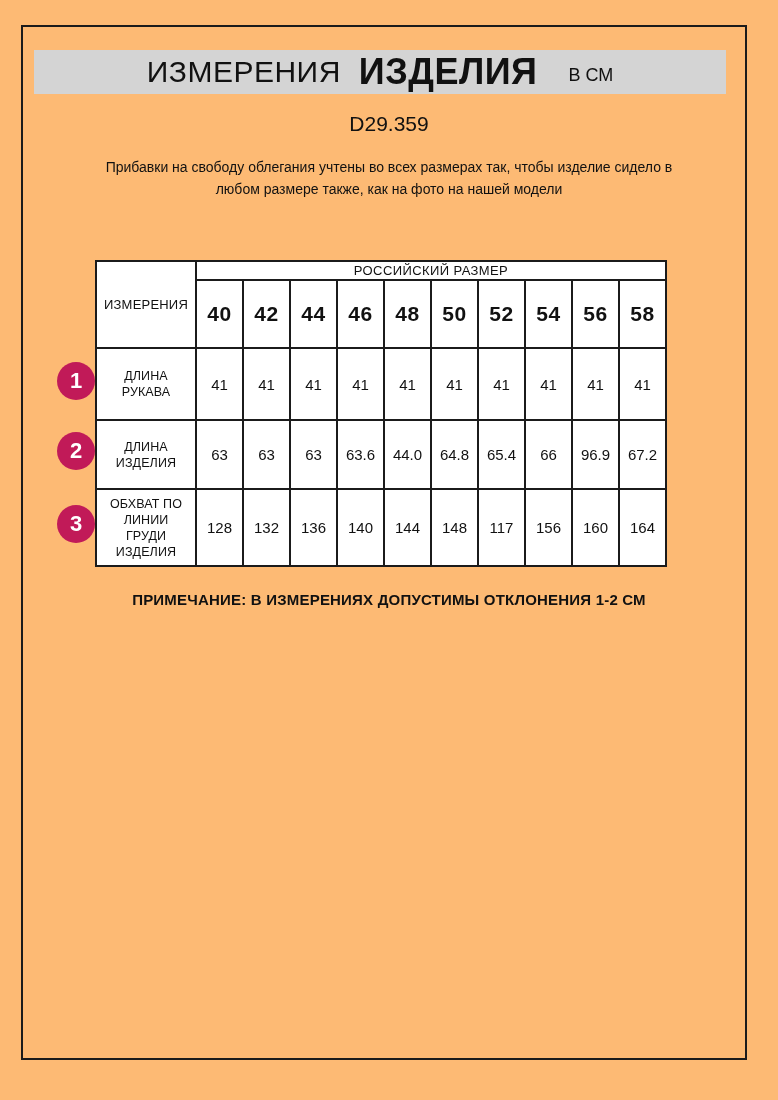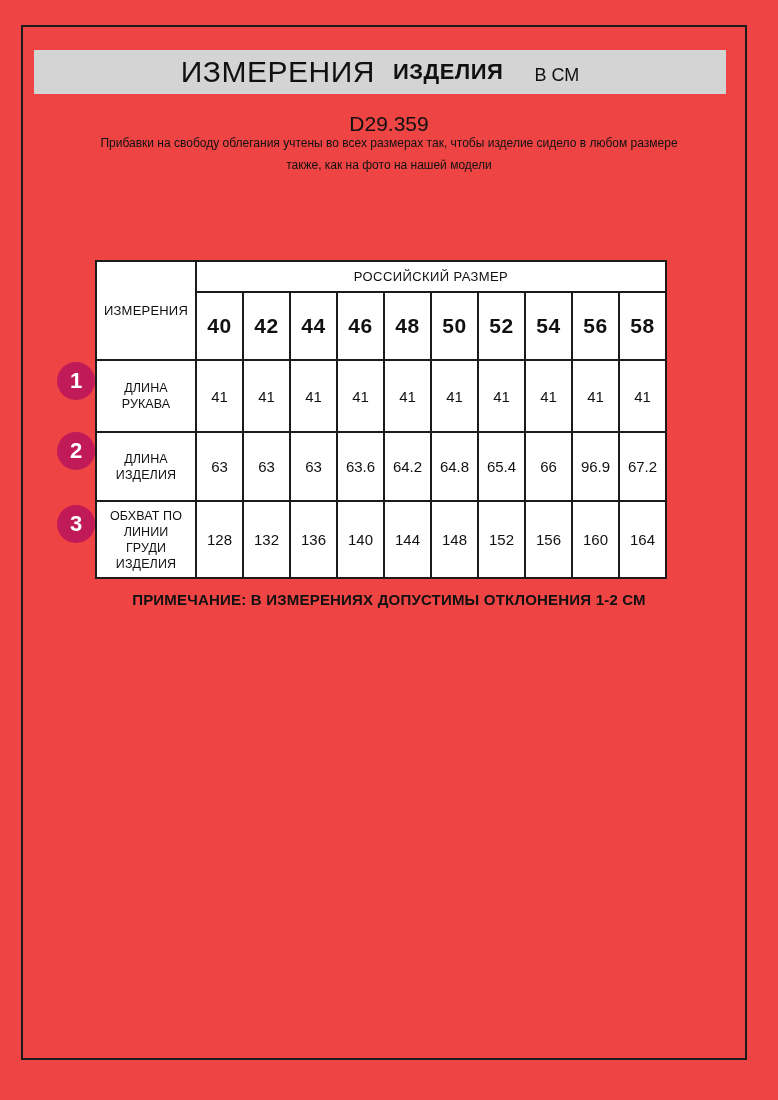--- a/index.html
+++ b/index.html
@@ -10,21 +10,21 @@
   * { margin: 0; padding: 0; box-sizing: border-box; }
   html, body { background: #ffffff; }
   body {
     font-family: "Liberation Sans", "DejaVu Sans", sans-serif;
     color: #111;
   }
   .page {
     position: relative;
     width: 778px;
     height: 1100px;
-    background: #ef4444;
+    background: #fdba74;
     overflow: hidden;
   }
   .page-border {
     position: absolute;
     left: 21px; top: 25px;
     width: 726px; height: 1035px;
     border: 2px solid var(--line);
   }
   .title-bar {
     position: absolute;
@@ -36,44 +36,44 @@
     justify-content: center;
     gap: 18px;
     white-space: nowrap;
   }
   .title-main {
     font-size: 30px;
     font-weight: 500;
     letter-spacing: 0.5px;
   }
   .title-bold {
-    font-size: 22px;
+    font-size: 36px;
     font-weight: 800;
     letter-spacing: 0.5px;
   }
   .title-unit {
     font-size: 18px;
     font-weight: 500;
     margin-left: 13px;
     padding-top: 6px;
   }
   .product-code {
     position: absolute;
     left: 0; top: 112px;
     width: 778px;
     text-align: center;
     font-size: 21px;
     font-weight: 400;
   }
   .description {
     position: absolute;
-    left: 89px; top: 132px;
+    left: 89px; top: 156px;
     width: 600px;
     text-align: center;
-    font-size: 12px;
+    font-size: 14px;
     line-height: 22px;
     font-weight: 400;
   }
   .table-wrap {
     position: absolute;
     left: 95px; top: 260px;
   }
   table.size-table {
     border-collapse: collapse;
     table-layout: fixed;
@@ -83,21 +83,21 @@
     text-align: center;
     vertical-align: middle;
     background: #fff;
   }
   td.corner-cell {
     width: 100px;
     font-size: 13px;
     letter-spacing: 0.2px;
   }
   td.group-cell {
-    height: 31px;
+    height: 19px;
     font-size: 13px;
     letter-spacing: 0.4px;
   }
   tr.sizes-row { height: 68px; }
   tr.sizes-row td {
     font-size: 21px;
     font-weight: 900;
     letter-spacing: 0.5px;
     margin-top: 39px;
   }
@@ -197,36 +197,36 @@
         <td class="value-cell">41</td>
         <td class="value-cell">41</td>
         <td class="value-cell">41</td>
       </tr>
       <tr class="data-row row-2">
         <td class="row-label">ДЛИНА ИЗДЕЛИЯ</td>
         <td class="value-cell">63</td>
         <td class="value-cell">63</td>
         <td class="value-cell">63</td>
         <td class="value-cell">63.6</td>
-        <td class="value-cell">64.2</td>
+        <td class="value-cell">44.0</td>
         <td class="value-cell">64.8</td>
         <td class="value-cell">65.4</td>
         <td class="value-cell">66</td>
         <td class="value-cell">96.9</td>
         <td class="value-cell">67.2</td>
       </tr>
       <tr class="data-row row-3">
         <td class="row-label">ОБХВАТ ПО ЛИНИИ ГРУДИ ИЗДЕЛИЯ</td>
         <td class="value-cell">128</td>
         <td class="value-cell">132</td>
         <td class="value-cell">136</td>
         <td class="value-cell">140</td>
         <td class="value-cell">144</td>
         <td class="value-cell">148</td>
-        <td class="value-cell">152</td>
+        <td class="value-cell">117</td>
         <td class="value-cell">156</td>
         <td class="value-cell">160</td>
         <td class="value-cell">164</td>
       </tr>
     </tbody>
       </table>
   </div>
 
   <div class="marker marker-1">1</div>
   <div class="marker marker-2">2</div>

